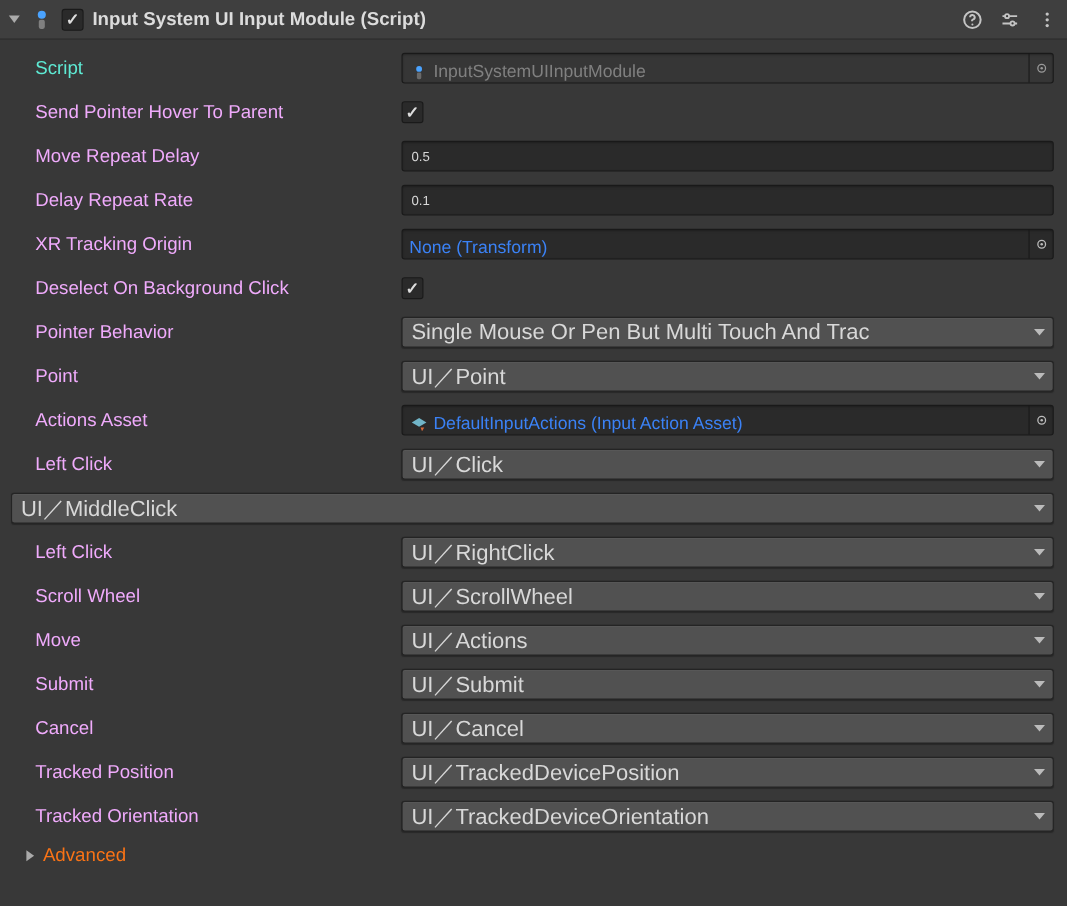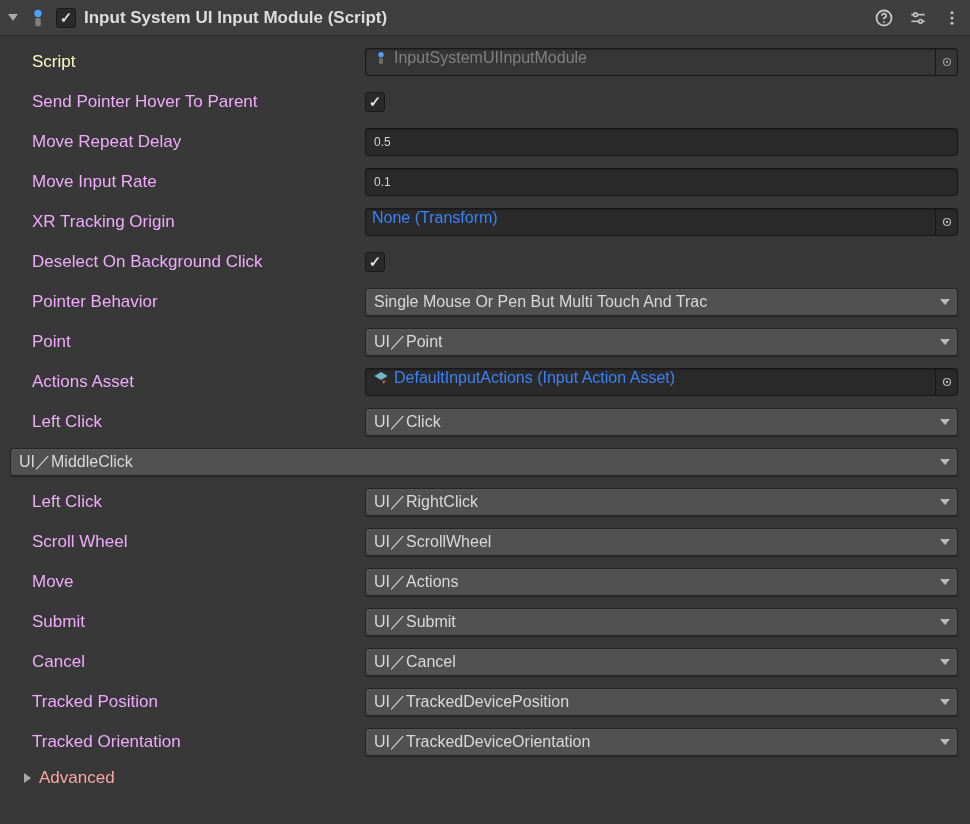--- a/index.html
+++ b/index.html
@@ -82,21 +82,21 @@
     align-items: center;
     height: 40px;
   }
   .label-col {
     width: 355px;
     padding-left: 22px;
     color: #f0abfc;
     font-size: 17px;
   }
   .label-col.disabled {
-    color: #fef9c3;
+    color: #5eead4;
   }
   .field-col {
     flex: 1;
     padding-right: 2px;
   }
   .text-input {
     width: 100%;
     height: 28px;
     background: #2a2a2a;
     border: 1px solid #191919;
@@ -107,21 +107,21 @@
     font-family: inherit;
     box-shadow: inset 0 1px 2px rgba(0,0,0,.3);
   }
   .objfield {
     width: 100%;
     height: 28px;
     background: #2a2a2a;
     border: 1px solid #191919;
     border-radius: 3px;
     display: flex;
-    align-items: flex-start;
+    align-items: flex-end;
     padding-left: 6px;
     position: relative;
     box-shadow: inset 0 1px 2px rgba(0,0,0,.3);
   }
   .objfield.disabled {
     background: #363636;
   }
   .objfield-icon {
     width: 18px; height: 18px;
     margin-right: 4px;
@@ -156,21 +156,21 @@
     box-shadow: 0 1px 0 rgba(255,255,255,.04) inset, 0 1px 1px rgba(0,0,0,.3);
     display: flex;
     align-items: center;
     padding-left: 8px;
     cursor: pointer;
     position: relative;
   }
   .dropdown-text {
     flex: 1;
     color: #d8d8d8;
-    font-size: 16px;
+    font-size: 20px;
     overflow: hidden;
     white-space: nowrap;
   }
   .dropdown-caret {
     width: 24px;
     display: flex;
     align-items: center;
     justify-content: center;
   }
   .dropdown-caret .tri {
@@ -187,21 +187,21 @@
   }
   .advanced-row .fold {
     width: 0; height: 0;
     border-top: 5px solid transparent;
     border-bottom: 5px solid transparent;
     border-left: 7px solid #aaa;
     margin-right: 8px;
     cursor: pointer;
   }
   .advanced-row .txt {
-    color: #fca5a5;
+    color: #f97316;
     font-size: 17px;
   }
 </style>
 </head>
 <body>
 
 <div class="panel">
 
   <div class="header">
     <div class="foldout"></div>
@@ -270,21 +270,21 @@
     </div>
 
     <div class="row">
       <div class="label-col">Move Repeat Delay</div>
       <div class="field-col">
         <input class="text-input" value="0.5" style="">
       </div>
     </div>
 
     <div class="row">
-      <div class="label-col">Move Input Rate</div>
+      <div class="label-col">Delay Repeat Rate</div>
       <div class="field-col">
         <input class="text-input" value="0.1" style="">
       </div>
     </div>
 
     <div class="row">
       <div class="label-col">XR Tracking Origin</div>
       <div class="field-col">
         <div class="objfield">
           <div class="objfield-text">None (Transform)</div>

